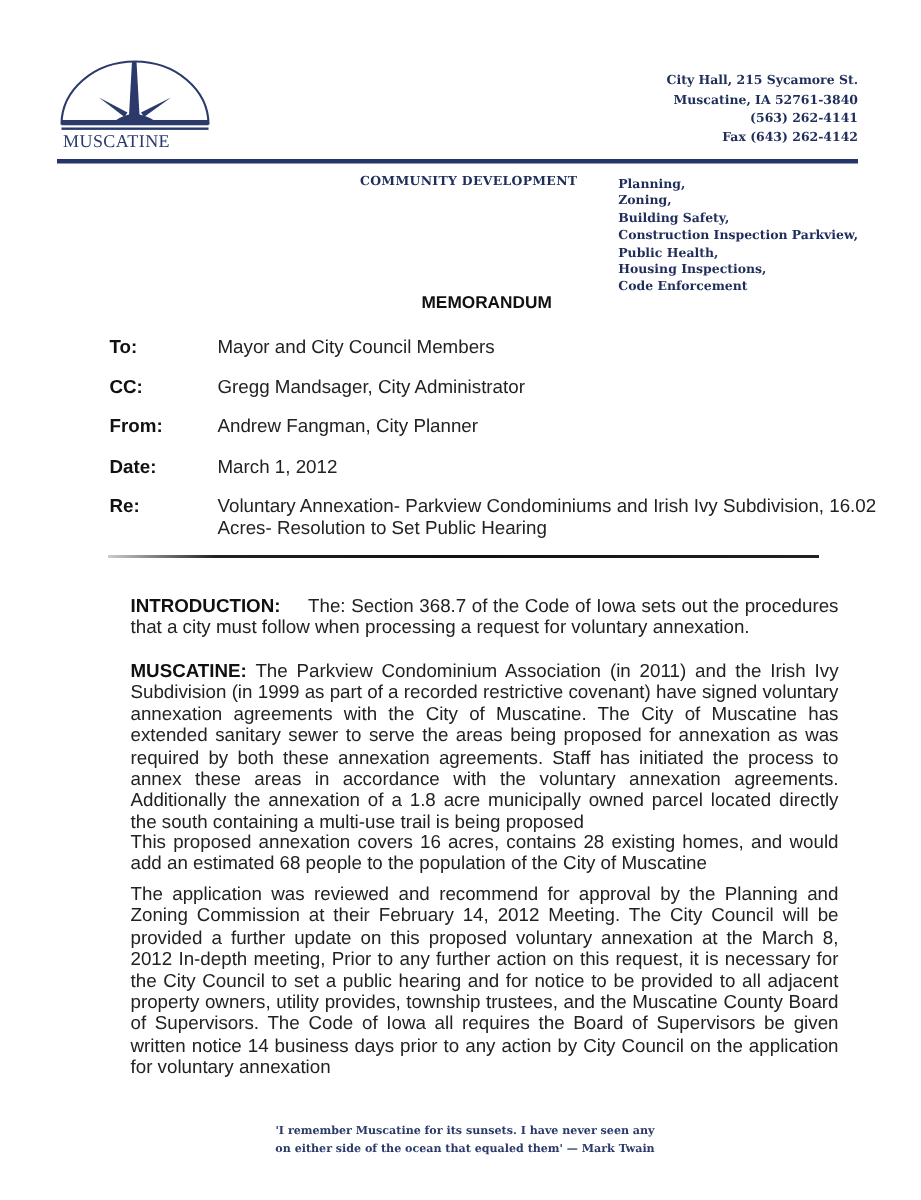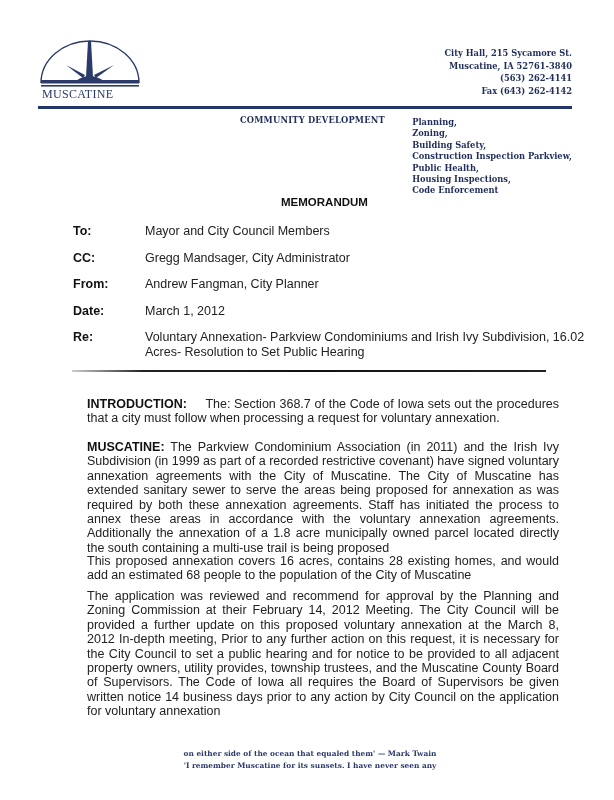--- a/index.html
+++ b/index.html
@@ -108,17 +108,17 @@
   <div class="body-text" style="top:440px;">
     <b>MUSCATINE:</b>
     <span>The Parkview Condominium Association (in 2011) and the Irish Ivy Subdivision (in 1999 as part of a recorded restrictive covenant) have signed voluntary annexation agreements with the City of Muscatine. The City of Muscatine has extended sanitary sewer to serve the areas being proposed for annexation as was required by both these annexation agreements. Staff has initiated the process to annex these areas in accordance with the voluntary annexation agreements.  Additionally the annexation of a 1.8 acre municipally owned parcel located directly the south containing a multi-use trail is being proposed</span>
   </div>
 
   <div class="body-text" style="top:554px;">This proposed annexation covers 16 acres, contains 28 existing homes, and would add an estimated 68 people to the population of the City of Muscatine</div>
 
   <div class="body-text" style="top:589px;">The application was reviewed and recommend for approval by the Planning and Zoning Commission at their February 14, 2012 Meeting.  The City Council will be provided a further update on this proposed voluntary annexation at the March 8, 2012 In-depth meeting,  Prior to any further action on this request, it is necessary for the City Council to set a public hearing and for notice to be provided to all adjacent property owners, utility provides, township trustees, and the Muscatine County Board of Supervisors. The Code of Iowa all requires the Board of Supervisors be given written notice 14 business days prior to any action by City Council on the application for voluntary annexation</div>
 
   <div class="quote">
+    <div>'I remember Muscatine for its sunsets. I have never seen any</div>
     <div>on either side of the ocean that equaled them' — Mark Twain</div>
-    <div>'I remember Muscatine for its sunsets. I have never seen any</div>
   </div>
 
 </div>
 
 </body></html>

